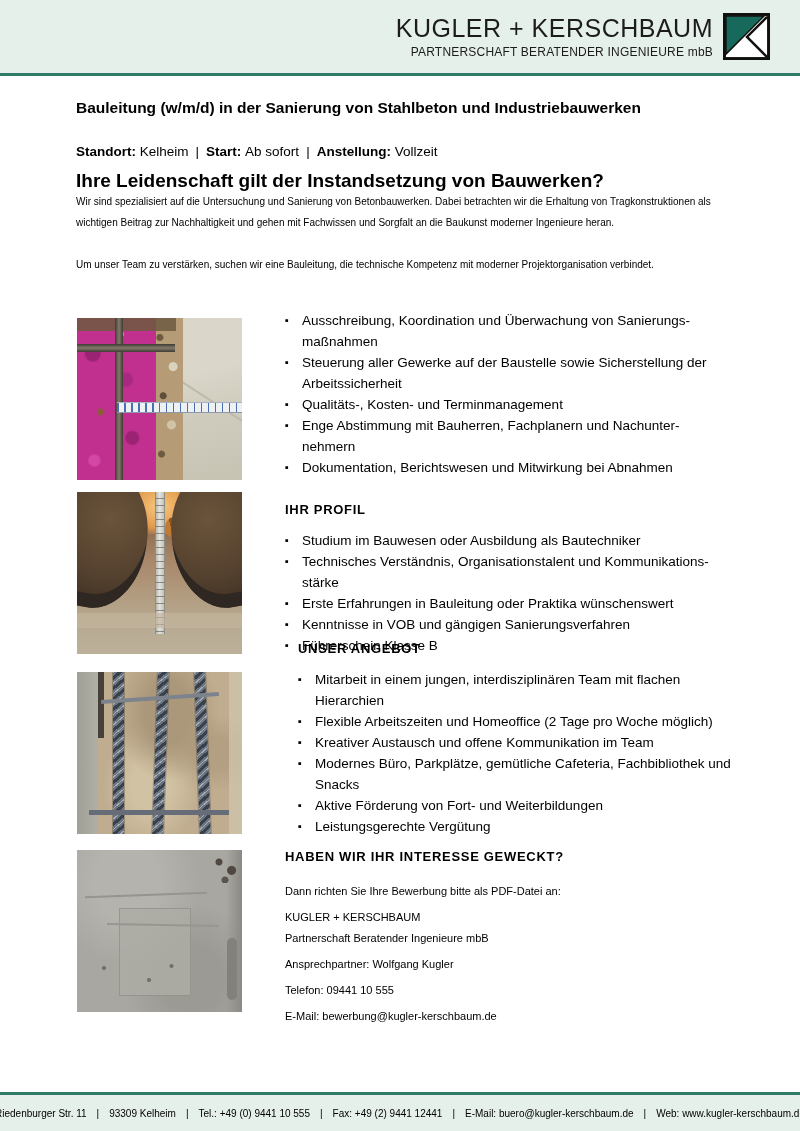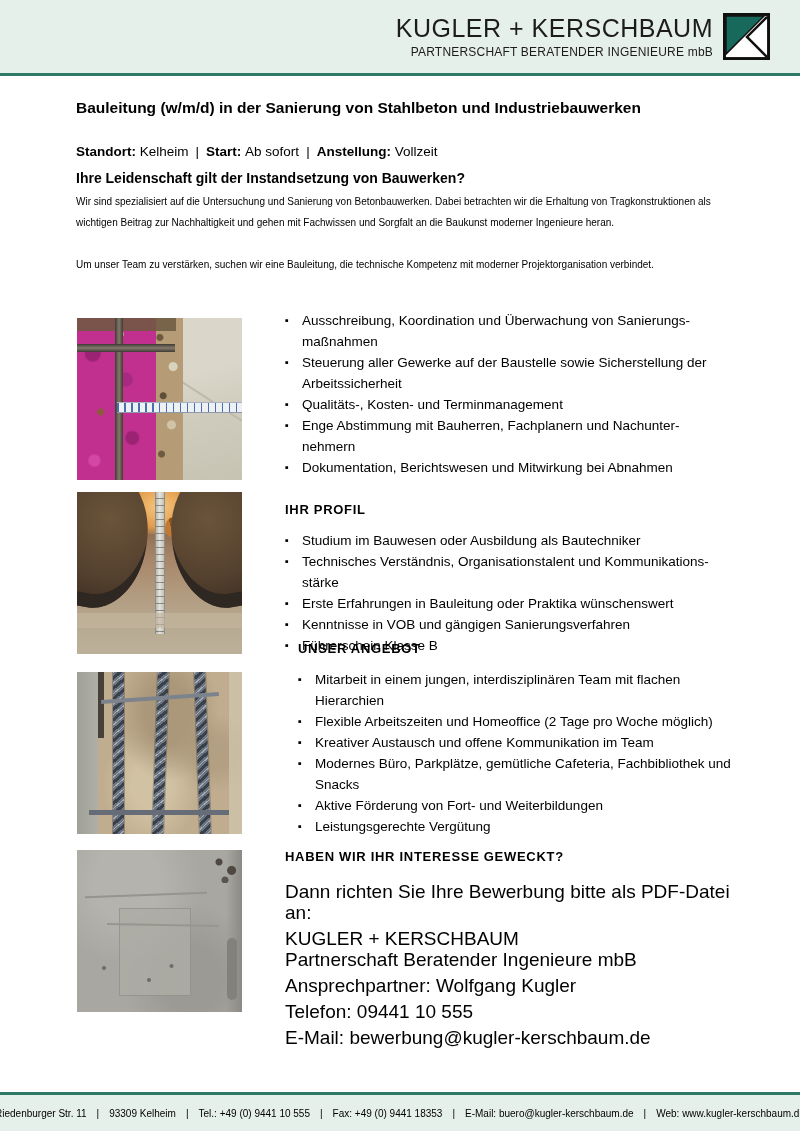--- a/index.html
+++ b/index.html
@@ -17,32 +17,32 @@
   .brand { position:absolute; top:13px; right:30px; display:flex; align-items:center; }
   .brand-text { text-align:right; margin-right:10px; }
   .brand-name { font-size:25px; letter-spacing:0.5px; color:#1c1c1c; line-height:28px; white-space:nowrap; }
   .brand-sub  { font-size:12px; letter-spacing:0.2px; color:#1c1c1c; margin-top:3px; white-space:nowrap; }
   .logo-svg { display:block; }
   
   .doc-title { position:absolute; left:76px; top:99px; width:680px; font-size:15.5px; font-weight:bold; }
   .meta-line { position:absolute; left:76px; top:144px; font-size:13.5px; white-space:nowrap; }
   .meta-line b { font-weight:bold; }
   .msep { margin:0 7px; }
-  .lead  { position:absolute; left:76px; top:170px; font-size:14px; font-weight:bold; }
+  .lead  { position:absolute; left:76px; top:170px; font-size:19px; font-weight:bold; }
   .para  { position:absolute; left:76px; width:652px; font-size:10px; line-height:21px; }
   .p1 { top:191px; } .p2 { top:254px; }
   
   .sect { position:absolute; left:285px; width:445px; }
   .s1 { top:310px; } .s2 { top:501px; } .s3 { top:640px;margin-left:13px; } .s4 { top:848px; }
   .sect-h { font-size:13px; font-weight:bold; letter-spacing:0.7px; line-height:17px; margin-bottom:12px; }
   ul.blist { list-style:none; width:438px; }
   ul.blist li { display:flex; font-size:13.5px; line-height:21px; }
   .bmark { flex:0 0 17px; font-size:11px; line-height:21px; }
   .btext { flex:1 1 auto; }
-  .s4 .cpara { font-size:19px; line-height:21px; margin-top:16px; }
+  .s4 .cpara { font-size:11px; line-height:21px; margin-top:16px; }
   .s4 .cpara + .cpara { margin-top:5px; }
   
   .photo { position:absolute; left:77px; width:165px; height:162px; overflow:hidden; background:#b9b3a4; }
   .photo > div { position:absolute; }
   .ph1 { top:318px; } .ph2 { top:492px; } .ph3 { top:672px; } .ph4 { top:850px; }
   
   .p1-right { left:48%; right:0; top:0; bottom:0;
     background:linear-gradient(165deg,#dad7ca 35%,#cfccbe 60%,#c6c3b3 100%); }
   .p1-diag { left:55%; top:96px; width:130px; height:2px; background:#bdbaa9; transform:rotate(33deg); }
   .p1-rubble { left:44%; width:20%; top:0; bottom:0;
@@ -288,20 +288,20 @@
     <div class="cpara">E-Mail: bewerbung@kugler-kerschbaum.de</div>
   </div>
 
   <div class="footer">
     <span class="fi">Riedenburger Str. 11</span>
     <span class="fsep">|</span>
     <span class="fi">93309 Kelheim</span>
     <span class="fsep">|</span>
     <span class="fi">Tel.: +49 (0) 9441 10 555</span>
     <span class="fsep">|</span>
-    <span class="fi">Fax: +49 (0) 9441 18353</span>
+    <span class="fi">Fax: +49 (2) 9441 12441</span>
     <span class="fsep">|</span>
     <span class="fi">E-Mail: buero@kugler-kerschbaum.de</span>
     <span class="fsep">|</span>
     <span class="fi">Web: www.kugler-kerschbaum.de</span>
   </div>
 
 </div>
 
 </body></html>

